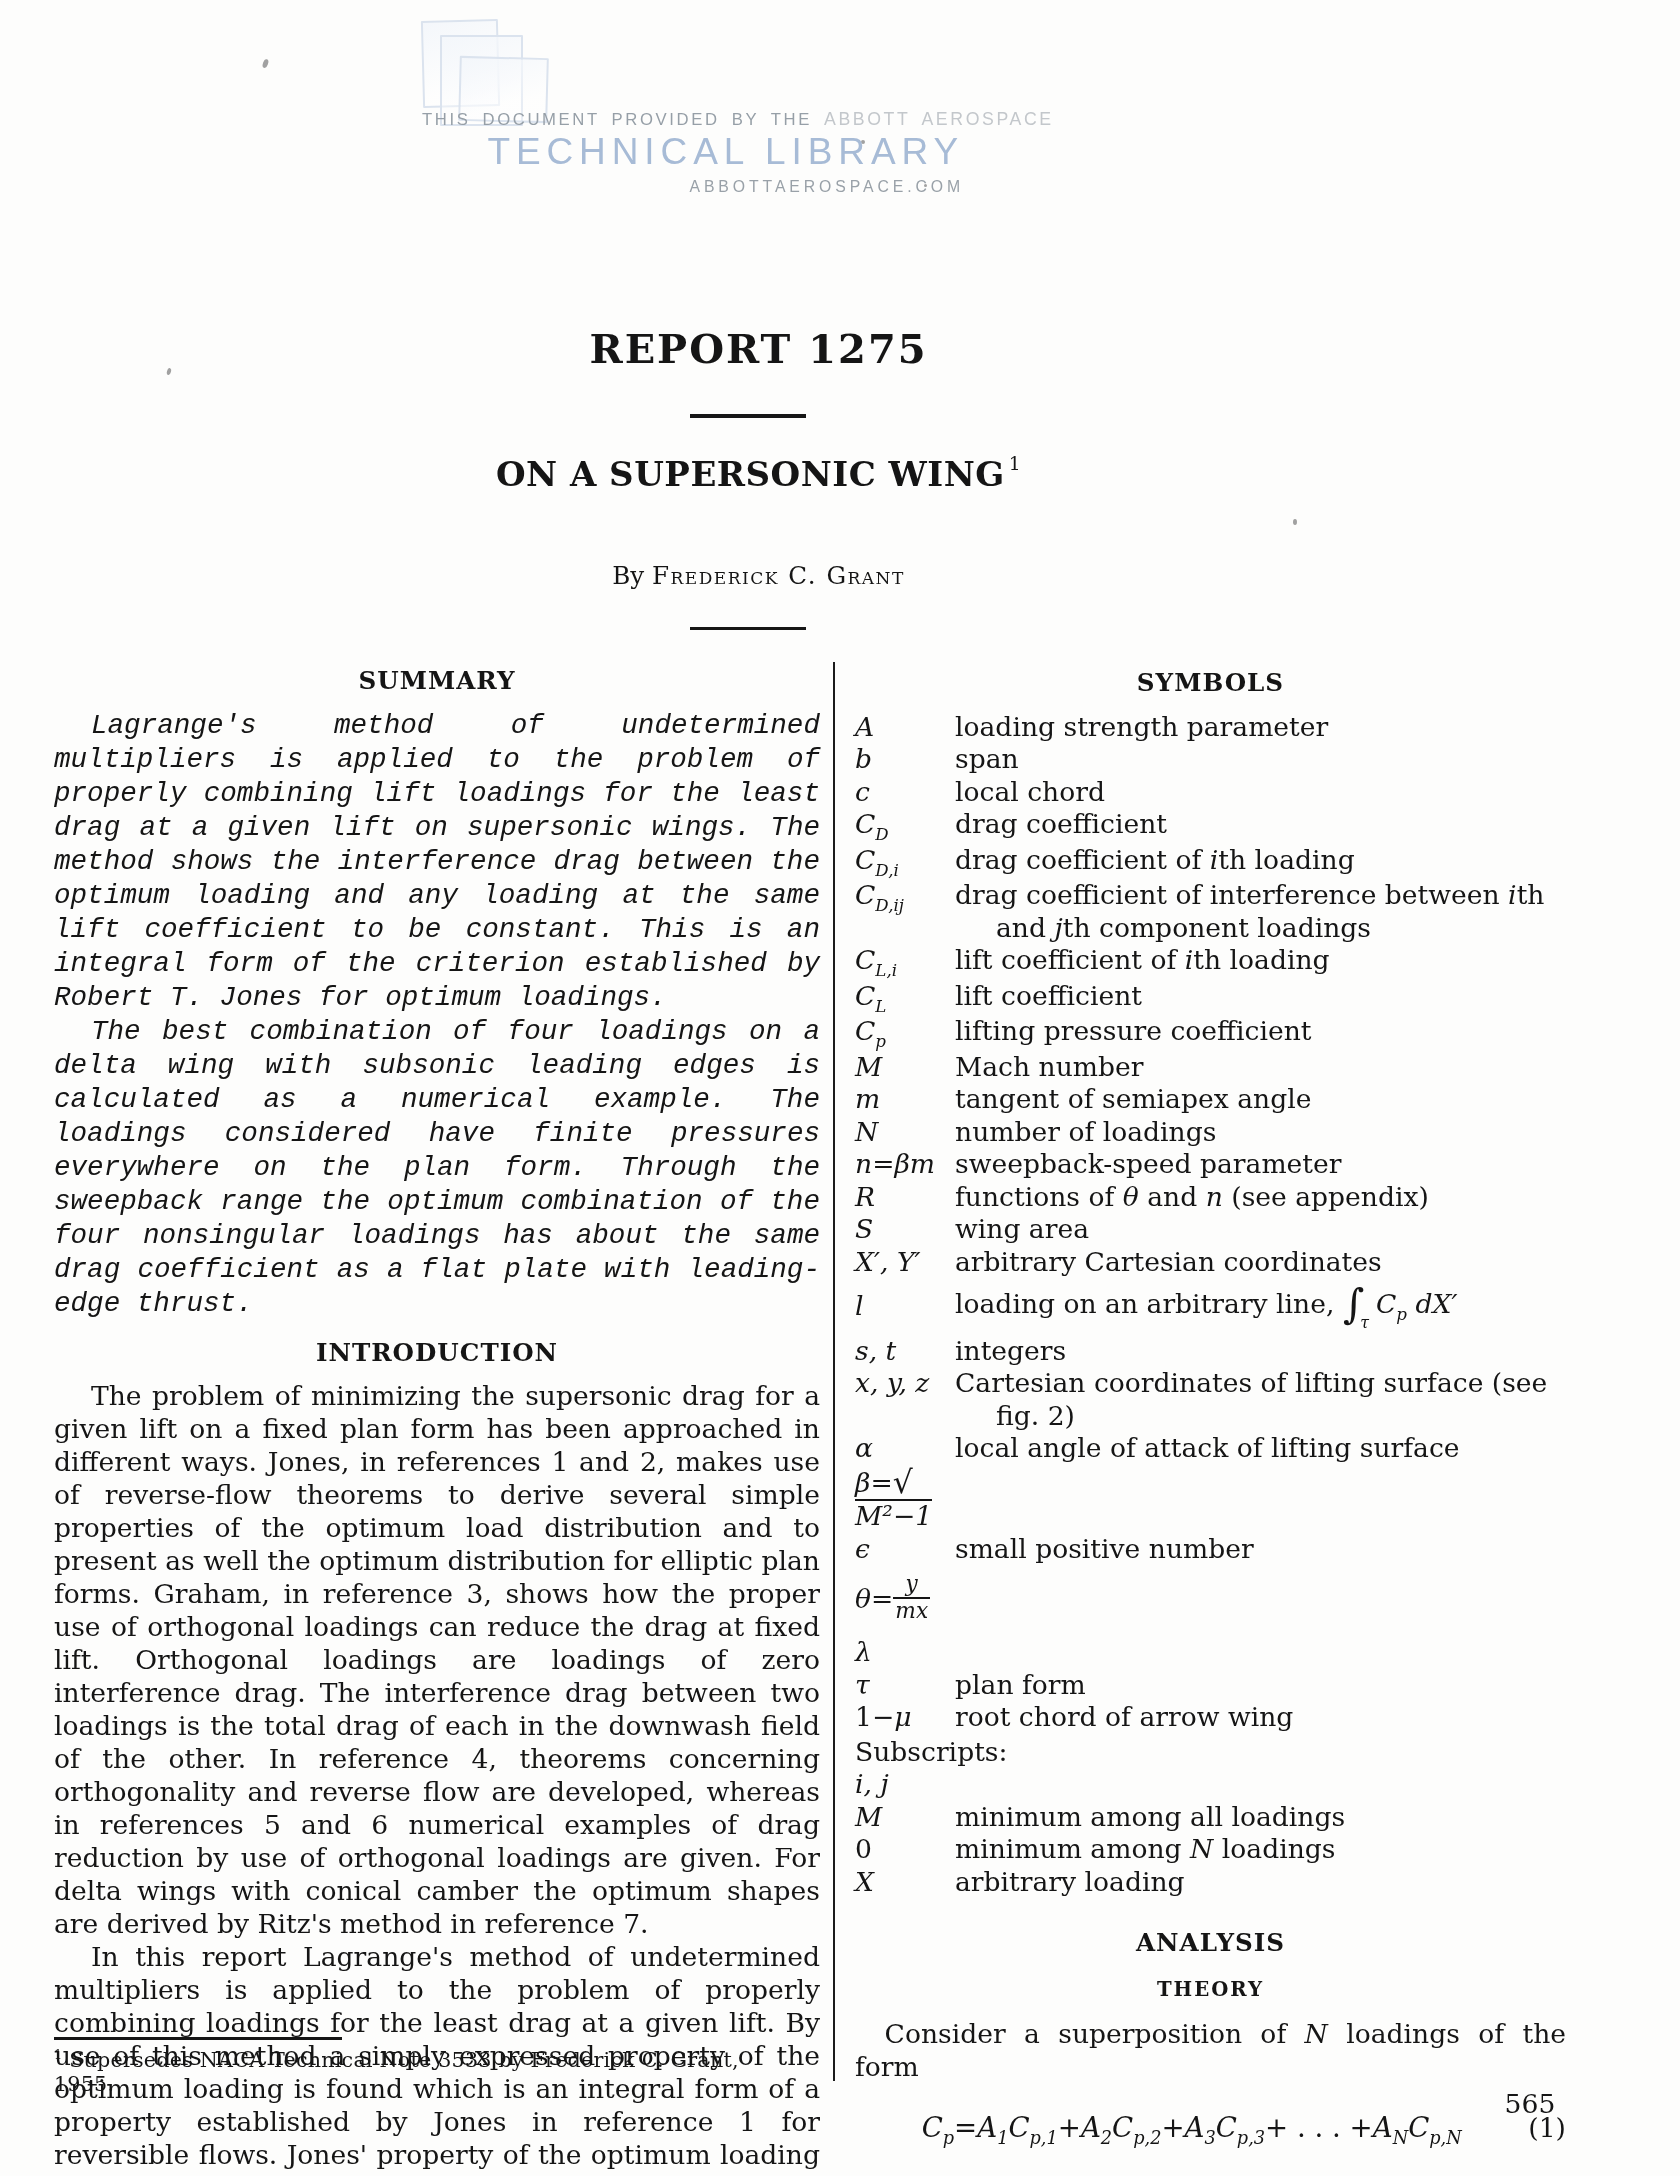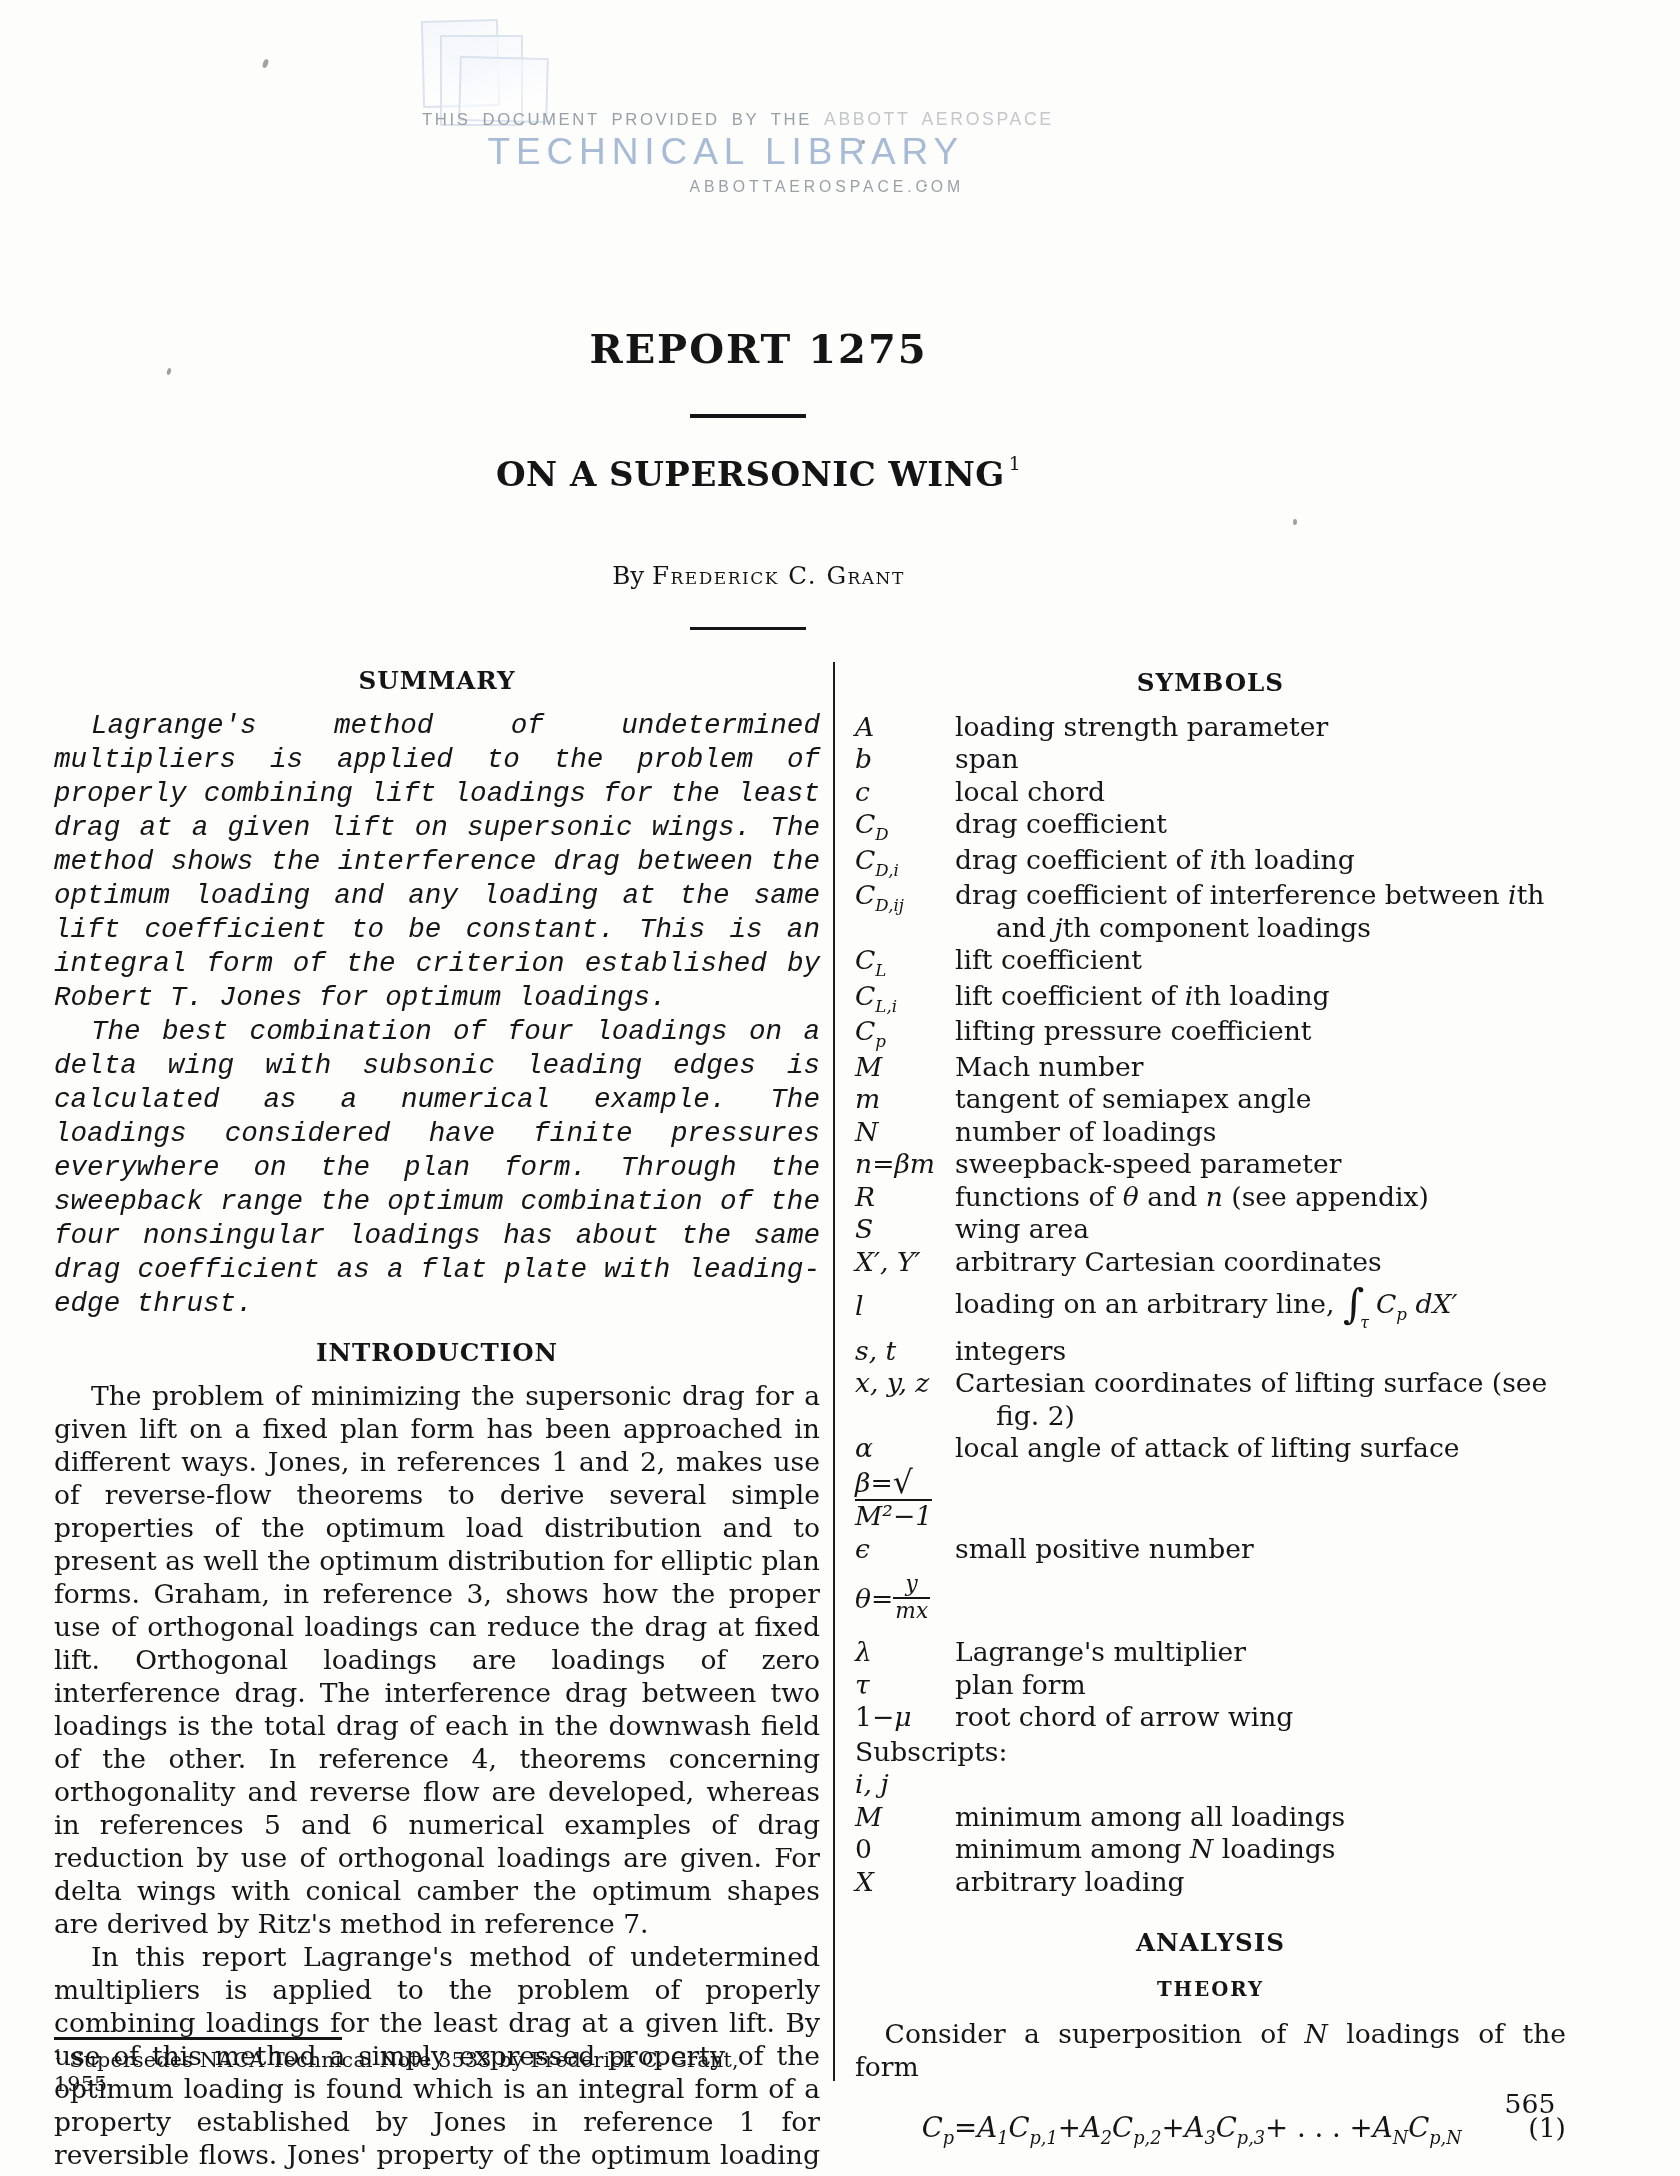--- a/index.html
+++ b/index.html
@@ -189,26 +189,26 @@
         </div>
         <div class="sym-row">
           <span class="sym-cell"><span class="si">C</span><span class="ssub">D,i</span></span>
           <span class="sym-desc"><span class="sr">drag coefficient of </span><span class="si">i</span><span class="sr">th loading</span></span>
         </div>
         <div class="sym-row">
           <span class="sym-cell"><span class="si">C</span><span class="ssub">D,ij</span></span>
           <span class="sym-desc"><span class="sr">drag coefficient of interference between </span><span class="si">i</span><span class="sr">th and </span><span class="si">j</span><span class="sr">th component loadings</span></span>
         </div>
         <div class="sym-row">
+          <span class="sym-cell"><span class="si">C</span><span class="ssub">L,i</span></span>
+          <span class="sym-desc"><span class="sr">lift coefficient of </span><span class="si">i</span><span class="sr">th loading</span></span>
+        </div>
+        <div class="sym-row">
           <span class="sym-cell"><span class="si">C</span><span class="ssub">L</span></span>
           <span class="sym-desc"><span class="sr">lift coefficient</span></span>
-        </div>
-        <div class="sym-row">
-          <span class="sym-cell"><span class="si">C</span><span class="ssub">L,i</span></span>
-          <span class="sym-desc"><span class="sr">lift coefficient of </span><span class="si">i</span><span class="sr">th loading</span></span>
         </div>
         <div class="sym-row">
           <span class="sym-cell"><span class="si">C</span><span class="ssub">p</span></span>
           <span class="sym-desc"><span class="sr">lifting pressure coefficient</span></span>
         </div>
         <div class="sym-row">
           <span class="sym-cell"><span class="si">M</span></span>
           <span class="sym-desc"><span class="sr">Mach number</span></span>
         </div>
         <div class="sym-row">
@@ -261,21 +261,20 @@
         </div>
         <div class="sym-row row-tall">
           <span class="sym-cell"><span class="si">θ</span><span class="sr">=</span><span class="sfrac">
               <span class="num">y</span>
               <span class="den">mx</span>
             </span></span>
           <span class="sym-desc"></span>
         </div>
         <div class="sym-row">
           <span class="sym-cell"><span class="si">λ</span></span>
-          <span class="sym-desc"><span class="sr">Lagrange's multiplier</span></span>
         </div>
         <div class="sym-row">
           <span class="sym-cell"><span class="si">τ</span></span>
           <span class="sym-desc"><span class="sr">plan form</span></span>
         </div>
         <div class="sym-row">
           <span class="sym-cell"><span class="sr">1−</span><span class="si">μ</span></span>
           <span class="sym-desc"><span class="sr">root chord of arrow wing</span></span>
         </div>
         <div class="sym-section">Subscripts:</div>

